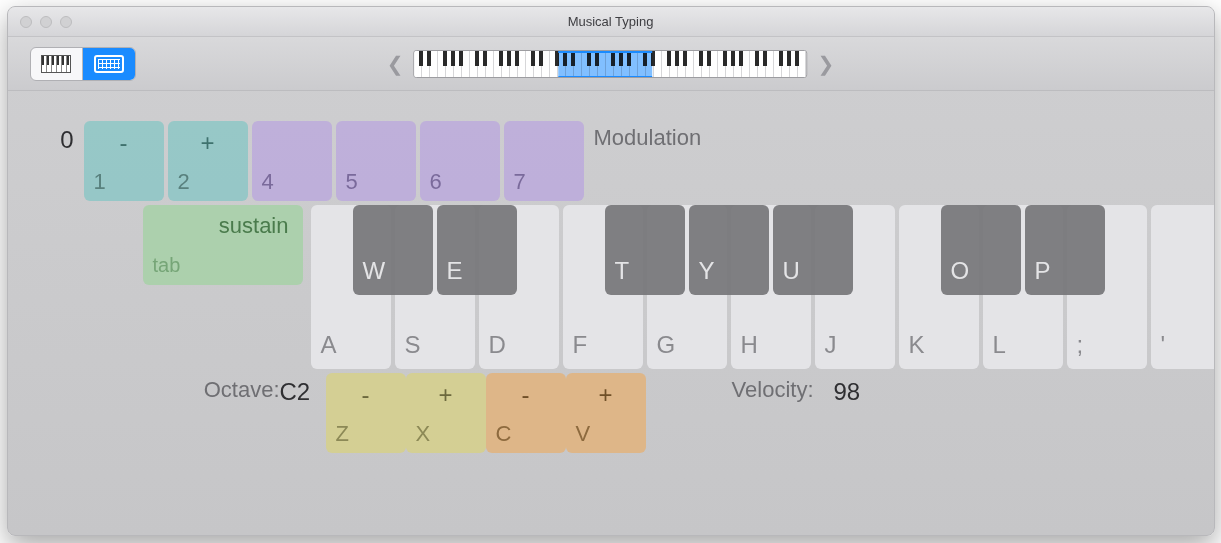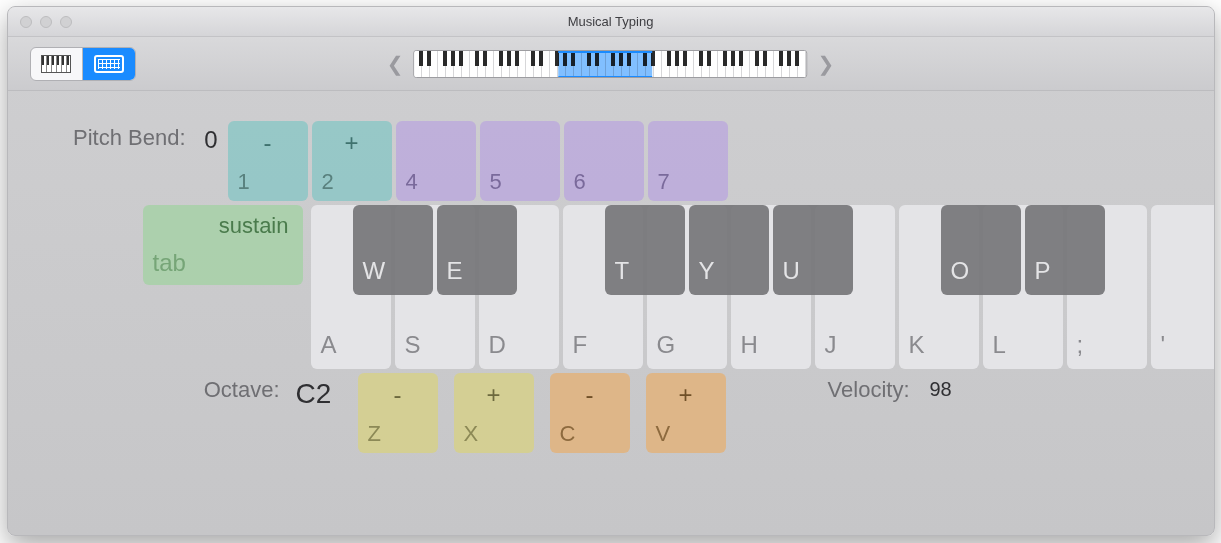--- a/index.html
+++ b/index.html
@@ -137,21 +137,21 @@
   .row2 {
     position: absolute; left: 135px; top: 198px;
     display: flex; align-items: flex-start; gap: 4px;
   }
   .sustain {
     width: 160px; height: 80px; border-radius: 6px;
     background: rgba(161,210,162,0.75);
     color: #5f8a61; position: relative; cursor: pointer;
   }
   .sustain .top { position: absolute; top: 8px; right: 14px; font-size: 22px; color: #4a7b4c; }
-  .sustain .bot { position: absolute; bottom: 8px; left: 10px; font-size: 24px; color: #76a577; }
+  .sustain .bot { position: absolute; bottom: 8px; left: 10px; font-size: 20px; color: #76a577; }
 
   .piano {
     position: relative;
     height: 164px;
     margin-left: 4px;
   }
   .whites { display: flex; gap: 4px; }
   .white {
     width: 80px; height: 164px; background: rgba(230,230,233,0.92);
     border-radius: 6px; position: relative; cursor: pointer;
@@ -162,35 +162,35 @@
   .blacks { position: absolute; top: 0; left: 0; }
   .black {
     position: absolute; width: 80px; height: 90px; background: rgba(118,118,121,0.92);
     border-radius: 6px; cursor: pointer;
   }
   .black .lbl { color: #e4e4e6; }
 
   
   .row3 {
     position: absolute; left: 178px; top: 366px;
-    display: flex; align-items: flex-start; gap: 16px;
+    display: flex; align-items: flex-start; gap: 0;
   }
   .oct-label { width: 94px; text-align: right; }
-  .oct-val { width: 46px; color: #2f2f32; font-size: 28px; padding-top: 5px; }
+  .oct-val { width: 46px; color: #2f2f32; font-size: 24px; padding-top: 5px; }
   .r3key {
     width: 80px; height: 80px; border-radius: 6px; position: relative; cursor: pointer;
   }
   .r3key .top { position: absolute; top: 8px; left: 0; right: 0; text-align: center; font-size: 24px; }
   .r3key .bot { position: absolute; bottom: 6px; left: 10px; font-size: 22px; }
   .c-yellow { background: rgba(215,209,134,0.8); color: #8c8956; }
   .c-yellow .top { color: #6c693e; }
   .c-orange { background: rgba(226,179,124,0.85); color: #8d6a3e; }
   .c-orange .top { color: #705028; }
   .vel-label { width: 132px; text-align: right; margin-left: 36px; }
-  .vel-val { width: 46px; color: #2f2f32; font-size: 20px; padding-top: 5px; margin-left: 4px; }
+  .vel-val { width: 46px; color: #2f2f32; font-size: 24px; padding-top: 5px; margin-left: 20px; }
 
 </style>
 </head>
 <body>
 
 <div class="window">
 
   <div class="titlebar">
     <div class="traffic">
       <span></span>
@@ -215,21 +215,20 @@
       <div class="piano-strip">
         <div class="strip-whites"></div>
         <div class="strip-blacks"></div>
         <div class="strip-highlight"></div>
       </div>
       <span class="nav-arrow">❯</span>
     </div>
   </div>
 
   <div class="row1">
-    <div class="label pb-label">Pitch Bend:</div>
     <div class="pb-val">0</div>
     <div class="keyrow">
       <div class="numkey c-teal">
         <div class="top">-</div>
         <div class="bot">1</div>
       </div>
       <div class="numkey c-teal">
         <div class="top">+</div>
         <div class="bot">2</div>
       </div>
@@ -243,20 +242,21 @@
       </div>
       <div class="numkey c-purple">
         <div class="top"></div>
         <div class="bot">6</div>
       </div>
       <div class="numkey c-purple">
         <div class="top"></div>
         <div class="bot">7</div>
       </div>
     </div>
+    <div class="label mod-label">Modulation</div>
   </div>
 
   <div class="row2">
     <div class="sustain">
       <div class="top">sustain</div>
       <div class="bot">tab</div>
     </div>
     <div class="piano">
       <div class="whites">
         <div class="white">

